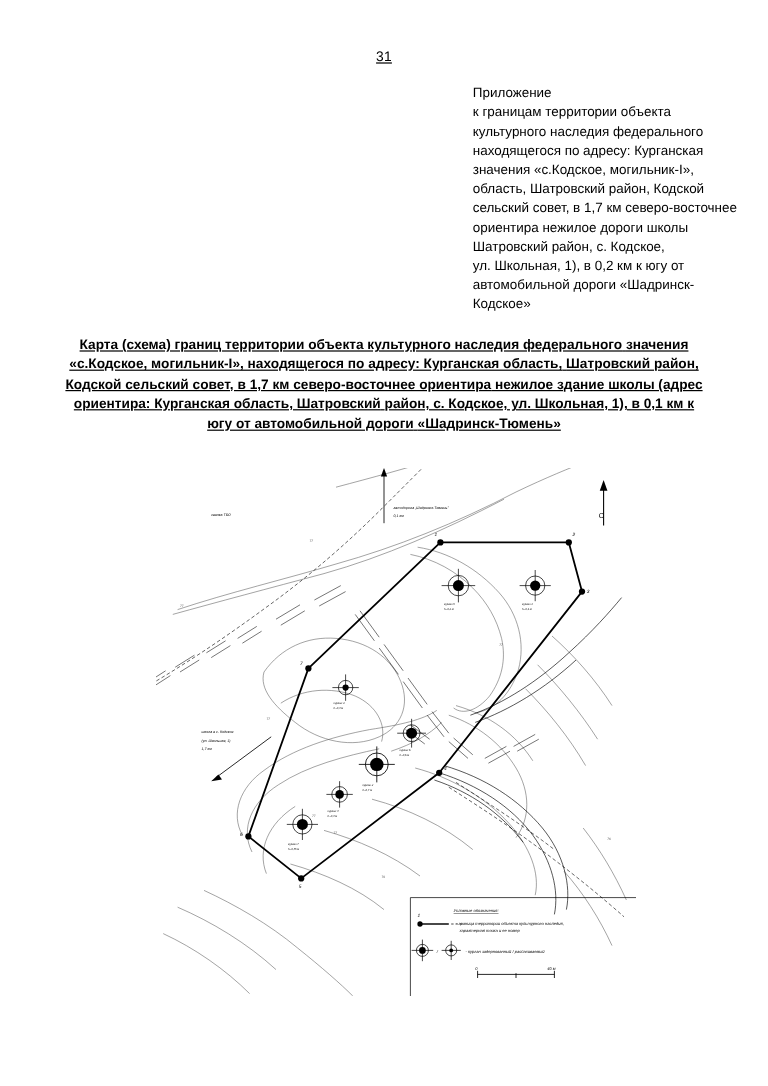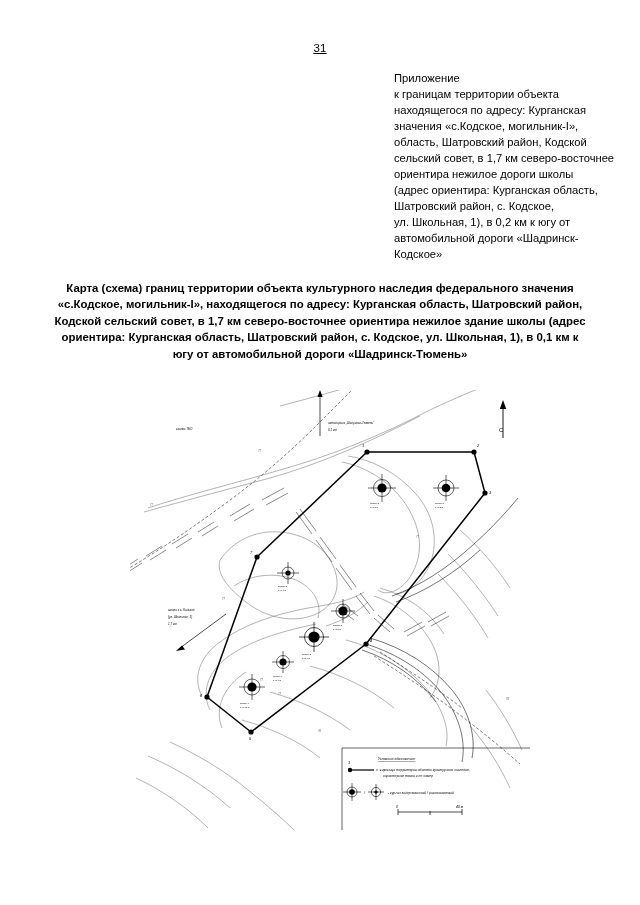--- a/index.html
+++ b/index.html
@@ -10,21 +10,21 @@
 
   .page-number{position:absolute;left:0;top:42px;width:640px;text-align:center;
                font-size:11.5px;letter-spacing:.2px;text-decoration:underline;}
 
   .appendix{position:absolute;left:346px;top:70px;width:250px;
             font-size:11.2px;line-height:16.0px;}
   .appendix div{white-space:pre;padding-left:48px;}
 
   .maptitle{position:absolute;left:52px;top:280px;width:536px;
             text-align:center;font-weight:bold;font-size:11.4px;
-            line-height:16.4px;}
+            line-height:16.4px;text-decoration:underline;}
 
   .map{position:absolute;left:130px;top:390px;width:400px;height:440px;}
   .map svg{display:block;width:400px;height:440px;}
 
   .lbl{font-family:"Liberation Sans",sans-serif;font-style:italic;fill:#000;}
   .lbl-sm{font-size:3.0px;}
   .lbl-xs{font-size:2.3px;}
   .ptnum{font-size:4.0px;font-style:italic;fill:#000;}
   .contnum{font-size:2.6px;font-style:italic;fill:#555;}
   .compass{font-size:6.0px;fill:#000;}
@@ -40,26 +40,26 @@
 </head>
 <body>
 
 <div class="page">
 
   <div class="page-number">31</div>
 
   <div class="appendix">
     <div>Приложение</div>
     <div>к границам территории объекта</div>
+    <div>культурного наследия федерального</div>
     <div>находящегося по адресу: Курганская</div>
     <div>значения «с.Кодское, могильник-I»,</div>
     <div>область, Шатровский район, Кодской</div>
     <div>сельский совет, в 1,7 км северо-восточнее</div>
     <div>ориентира нежилое дороги школы</div>
-    <div>(адрес ориентира: Курганская область,</div>
     <div>Шатровский район, с. Кодское,</div>
     <div>ул. Школьная, 1), в 0,2 км к югу от</div>
     <div>автомобильной дороги «Шадринск-</div>
     <div>Кодское»</div>
   </div>
 
   <div class="maptitle">
     <span>Карта (схема) границ территории объекта культурного наследия федерального</span>
     <span>значения «с.Кодское, могильник-I», находящегося по адресу: Курганская область,</span>
     <span>Шатровский район, Кодской сельский совет, в 1,7 км северо-восточнее ориентира</span>

